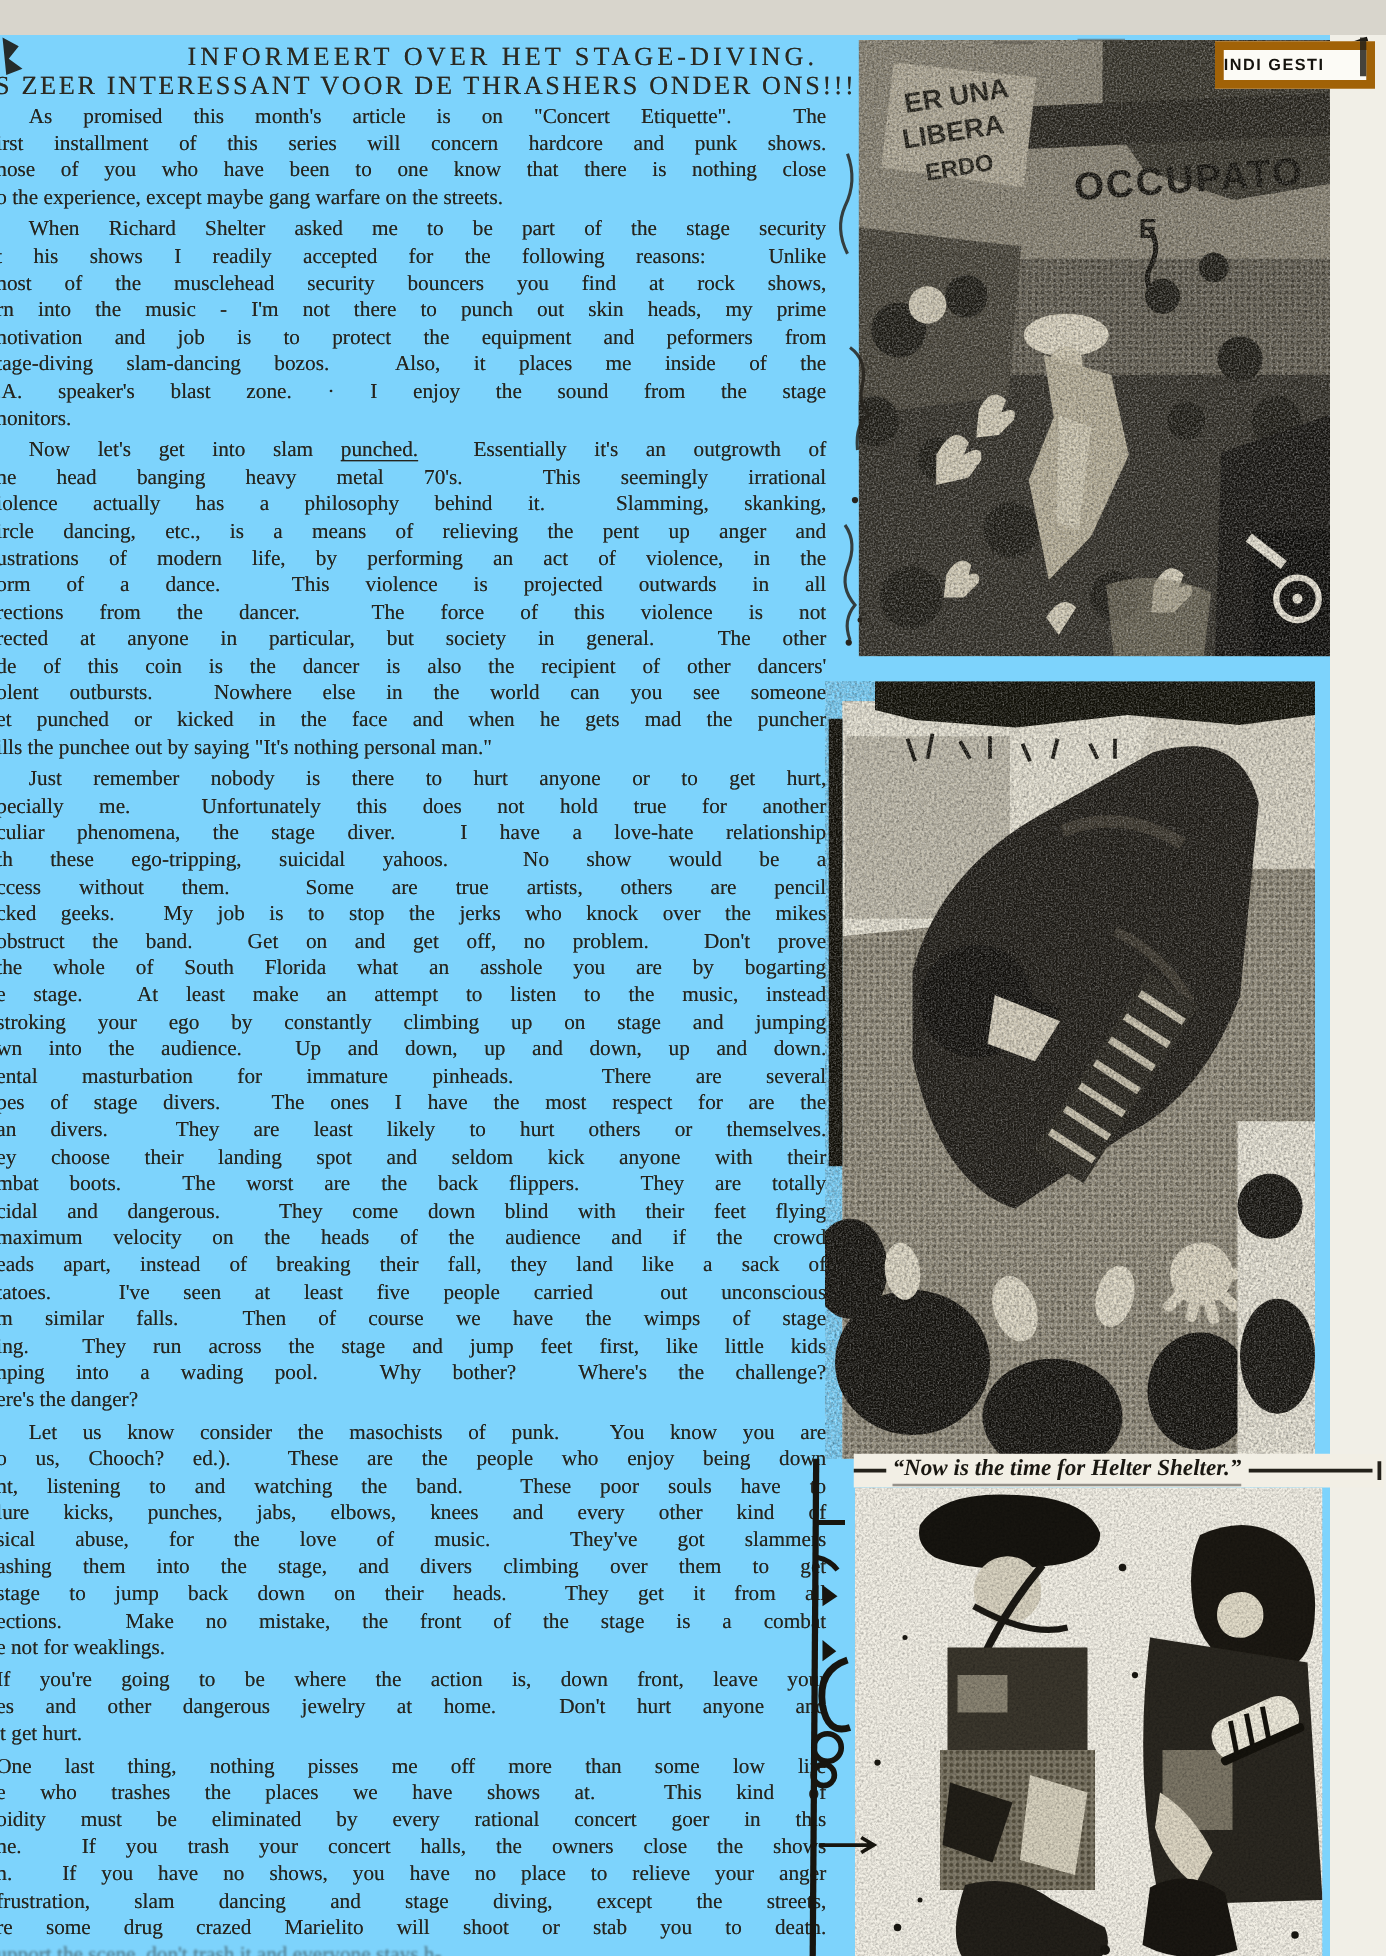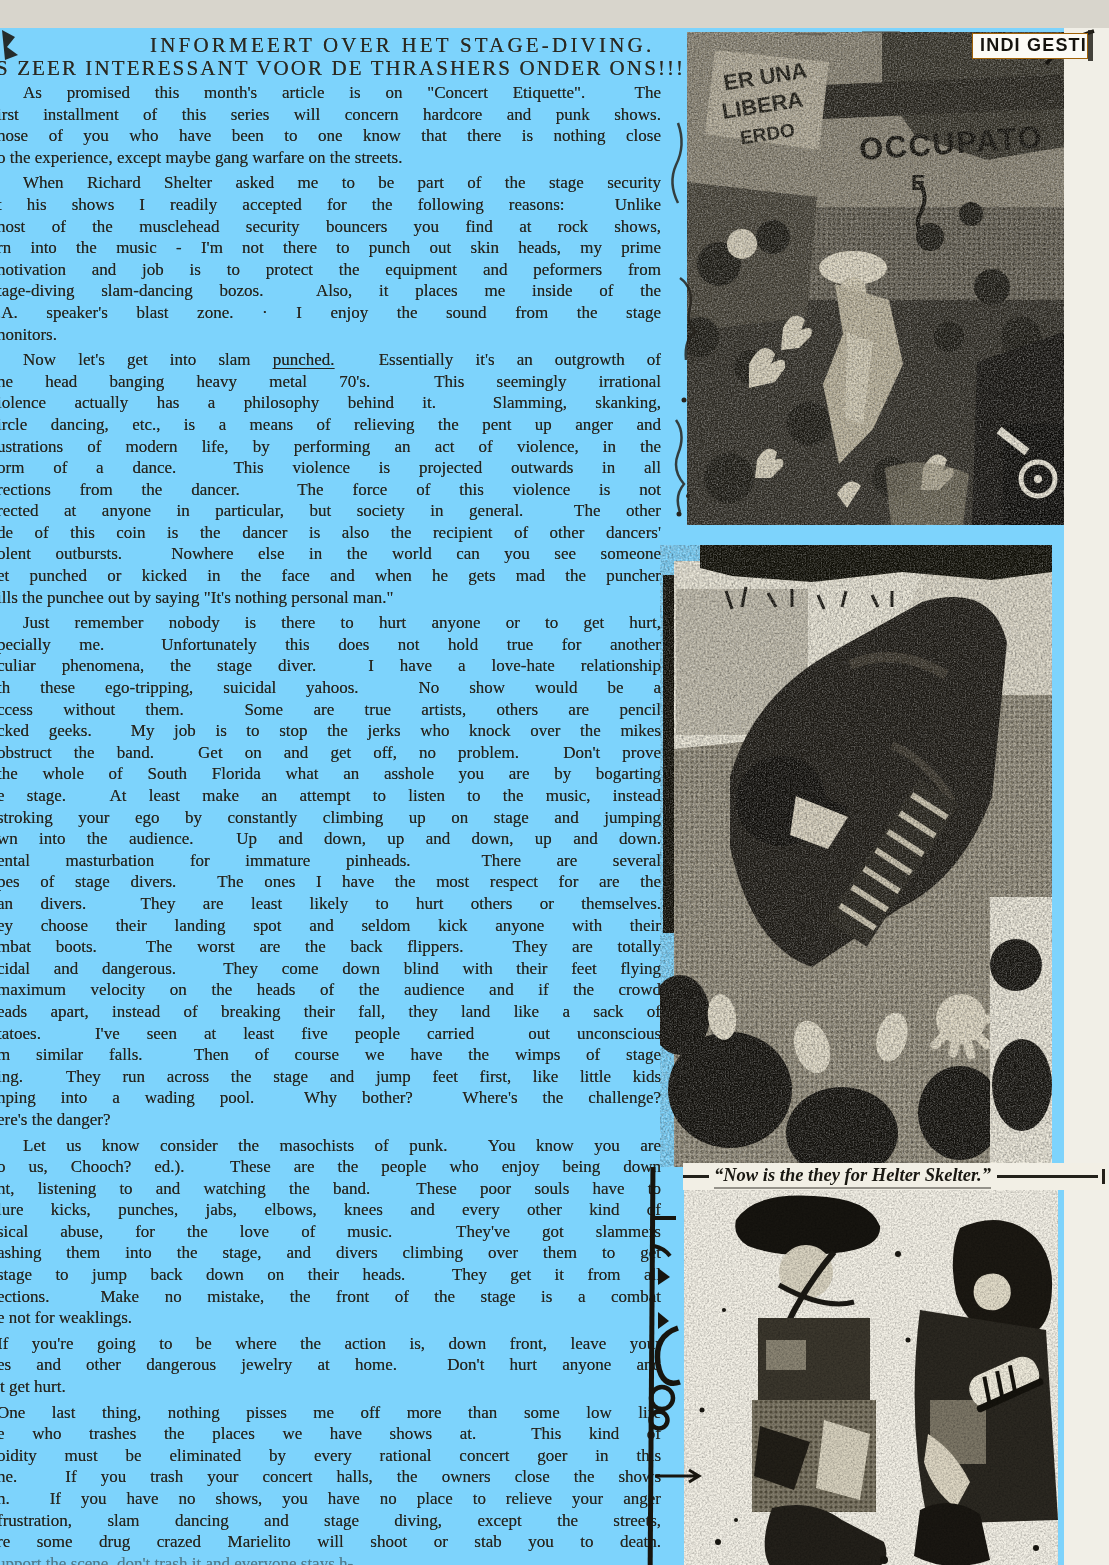--- a/index.html
+++ b/index.html
@@ -18,22 +18,22 @@
   .para{margin-bottom:4px;}
   .line{height:21.6px;text-align:justify;text-align-last:justify;white-space:pre-wrap;overflow:visible;}
   .line.end{text-align-last:left;}
   .line.ind{text-indent:26px;}
   .line.fade{opacity:.5;filter:blur(.7px);}
   .uline{text-decoration:underline;text-underline-offset:3px;}
 
   .photo{position:absolute;}
   .photo svg{display:block;}
   .indigesti{position:absolute;left:972px;top:5px;width:114px;height:24px;background:#fcfbf6;
-             border:1px solid #a16207;color:#15130e;font-family:"Liberation Sans",sans-serif;
-             font-weight:bold;font-size:18px;letter-spacing:1.2px;text-align:right;line-height:23px;z-index:6;}
+             border:7px solid #a16207;color:#15130e;font-family:"Liberation Sans",sans-serif;
+             font-weight:bold;font-size:13px;letter-spacing:1.2px;text-align:left;line-height:23px;z-index:6;}
   .label-tick{position:absolute;left:1088px;top:2px;width:5px;height:31px;background:#24221b;opacity:.85;z-index:6;}
 
   .caption{position:absolute;left:683px;top:1135px;width:424px;height:27px;background:#f2efe5;
            display:flex;align-items:center;z-index:4;font-style:italic;font-weight:bold;
            font-size:18.5px;color:#191711;white-space:nowrap;}
   .caption .rule{height:3px;background:#23211a;}
   .caption .r-left{width:26px;margin-right:5px;}
   .caption .r-right{flex:1;margin-left:6px;}
   .caption .tickv{width:3px;height:15px;background:#23211a;margin-left:4px;margin-right:2px;}
   .caption .cap-text{border-bottom:2px solid rgba(35,33,26,.45);padding-bottom:1px;}
@@ -293,21 +293,21 @@
       <rect x="330" y="352" width="62" height="270" fill="#ebe7d9"></rect>
       <circle cx="356" cy="420" r="26" fill="#191712"></circle>
       <ellipse cx="362" cy="540" rx="30" ry="46" fill="#191712"></ellipse>
       <rect x="14" y="16" width="378" height="606" filter="url(#gn2)" opacity=".5"></rect>
       <rect x="14" y="16" width="378" height="606" filter="url(#wn2)" opacity=".4"></rect>
     </svg>
   </div>
 
   <div class="caption">
     <div class="rule r-left"></div>
-    <span class="cap-text">“Now is the they for Helter Skelter.”</span>
+    <span class="cap-text">“Now is the time for Helter Shelter.”</span>
     <div class="rule r-right"></div>
     <div class="tickv"></div>
   </div>
 
   <div class="photo" style="left:684px;top:1162px;width:374px;height:392px;">
     <svg width="374" height="392" viewBox="0 0 374 392">
       <defs>
         <pattern id="ht3" width="5" height="5" patternUnits="userSpaceOnUse">
           <rect width="5" height="5" fill="#837d6c"></rect>
             <circle cx="2" cy="2" r="1.6" fill="#56503f"></circle>

